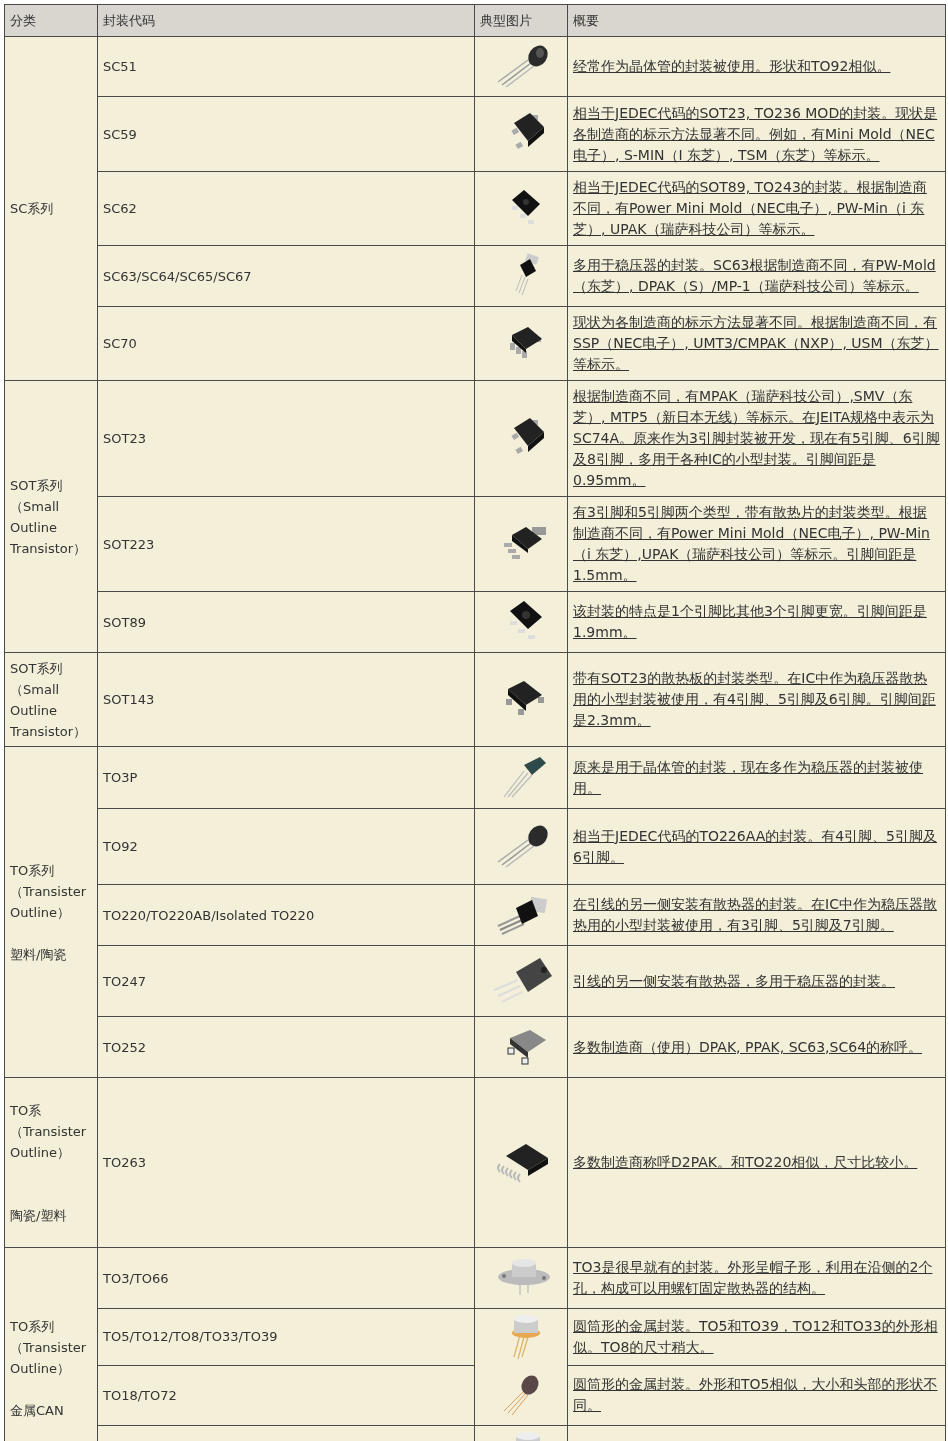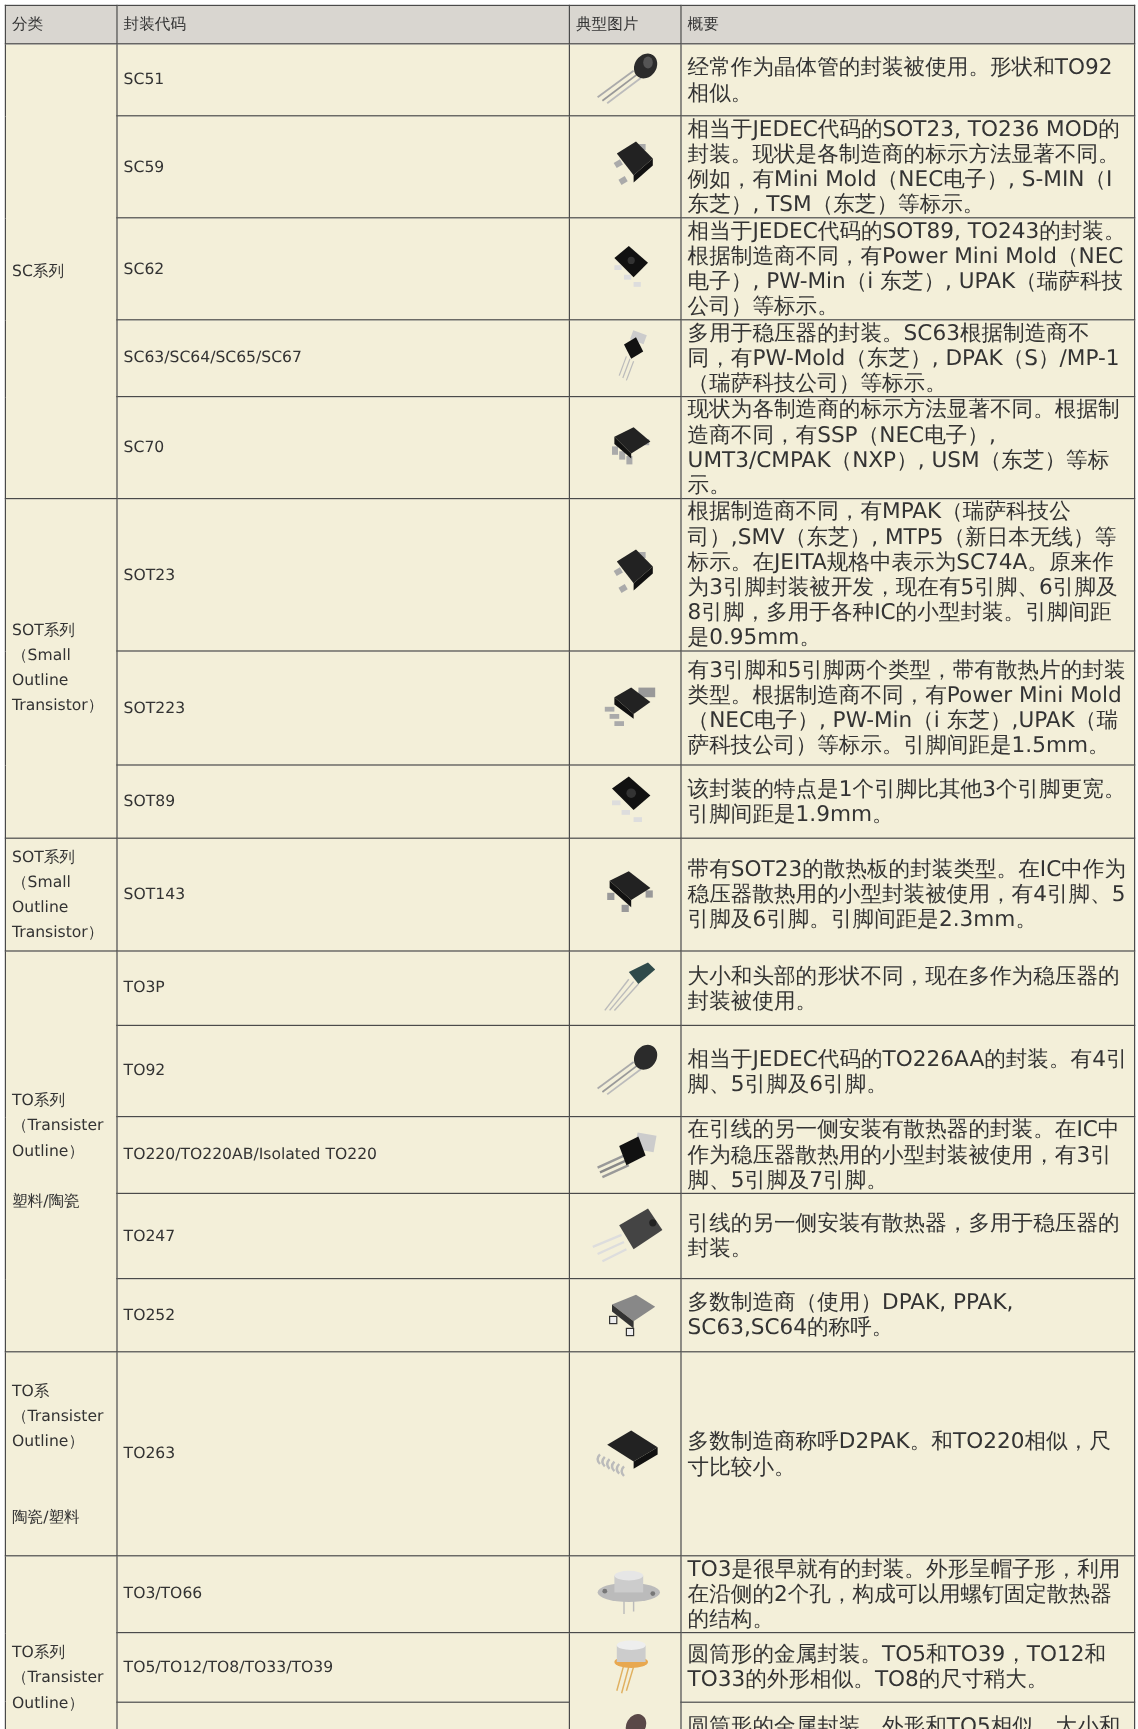--- a/index.html
+++ b/index.html
@@ -4,21 +4,21 @@
 <style>
   html, body { margin: 0; padding: 0; background: #ffffff; }
   body { width: 948px; height: 1441px; position: relative; overflow: hidden;
          font-family: "DejaVu Sans", "Liberation Sans", sans-serif; font-size: 13px; color: #333; }
   table.pkg { position: absolute; left: 4px; top: 4px; border-collapse: collapse; table-layout: fixed; width: 941px; }
   table.pkg td, table.pkg th { border: 1.5px solid #4a4a4a; padding: 0 5px; vertical-align: middle; text-align: left;
                                 font-weight: normal; line-height: 21px; background: #f3efd9; }
   table.pkg th { background: #d9d6d0; height: 31px; color: #333; }
   .cat { white-space: pre-line; }
   .code { }
-  .desc { font-size: 18px; }
+  .desc { font-size: 14px; text-decoration: underline; }
   .img { text-align: center !important; padding: 0 !important; }
   .pic { display: inline-block; position: relative; width: 70px; height: 52px; }
   .pic svg { width: 70px; height: 52px; display: block; }
 </style>
 </head>
 <body>
 
 <table class="pkg">
   <colgroup>
     <col style="width:93px">
@@ -195,21 +195,21 @@
       <td class="img">
         <span class="pic">
           <svg viewBox="0 0 70 52">
               <line x1="18" y1="48" x2="38" y2="22" stroke="#bbb" stroke-width="1.2"></line>
               <line x1="22" y1="48" x2="42" y2="24" stroke="#bbb" stroke-width="1.2"></line>
               <line x1="26" y1="48" x2="46" y2="26" stroke="#bbb" stroke-width="1.2"></line>
               <polygon points="38,16 54,8 60,14 46,26" fill="#2f4a4a"></polygon>
             </svg>
         </span>
       </td>
-      <td class="desc">大小和头部的形状不同，现在多作为稳压器的封装被使用。</td>
+      <td class="desc">原来是用于晶体管的封装，现在多作为稳压器的封装被使用。</td>
     </tr>
     <tr style="height:76px">
       <td class="code">TO92</td>
       <td class="img">
         <span class="pic">
           <svg viewBox="0 0 70 52">
               <line x1="12" y1="44" x2="42" y2="22" stroke="#aaa" stroke-width="1.5"></line>
               <line x1="16" y1="47" x2="45" y2="25" stroke="#999" stroke-width="1.5"></line>
               <line x1="20" y1="49" x2="48" y2="28" stroke="#bbb" stroke-width="1.5"></line>
               <ellipse cx="52" cy="18" rx="9" ry="11" fill="#2b2b2b" transform="rotate(35 52 18)"></ellipse>

